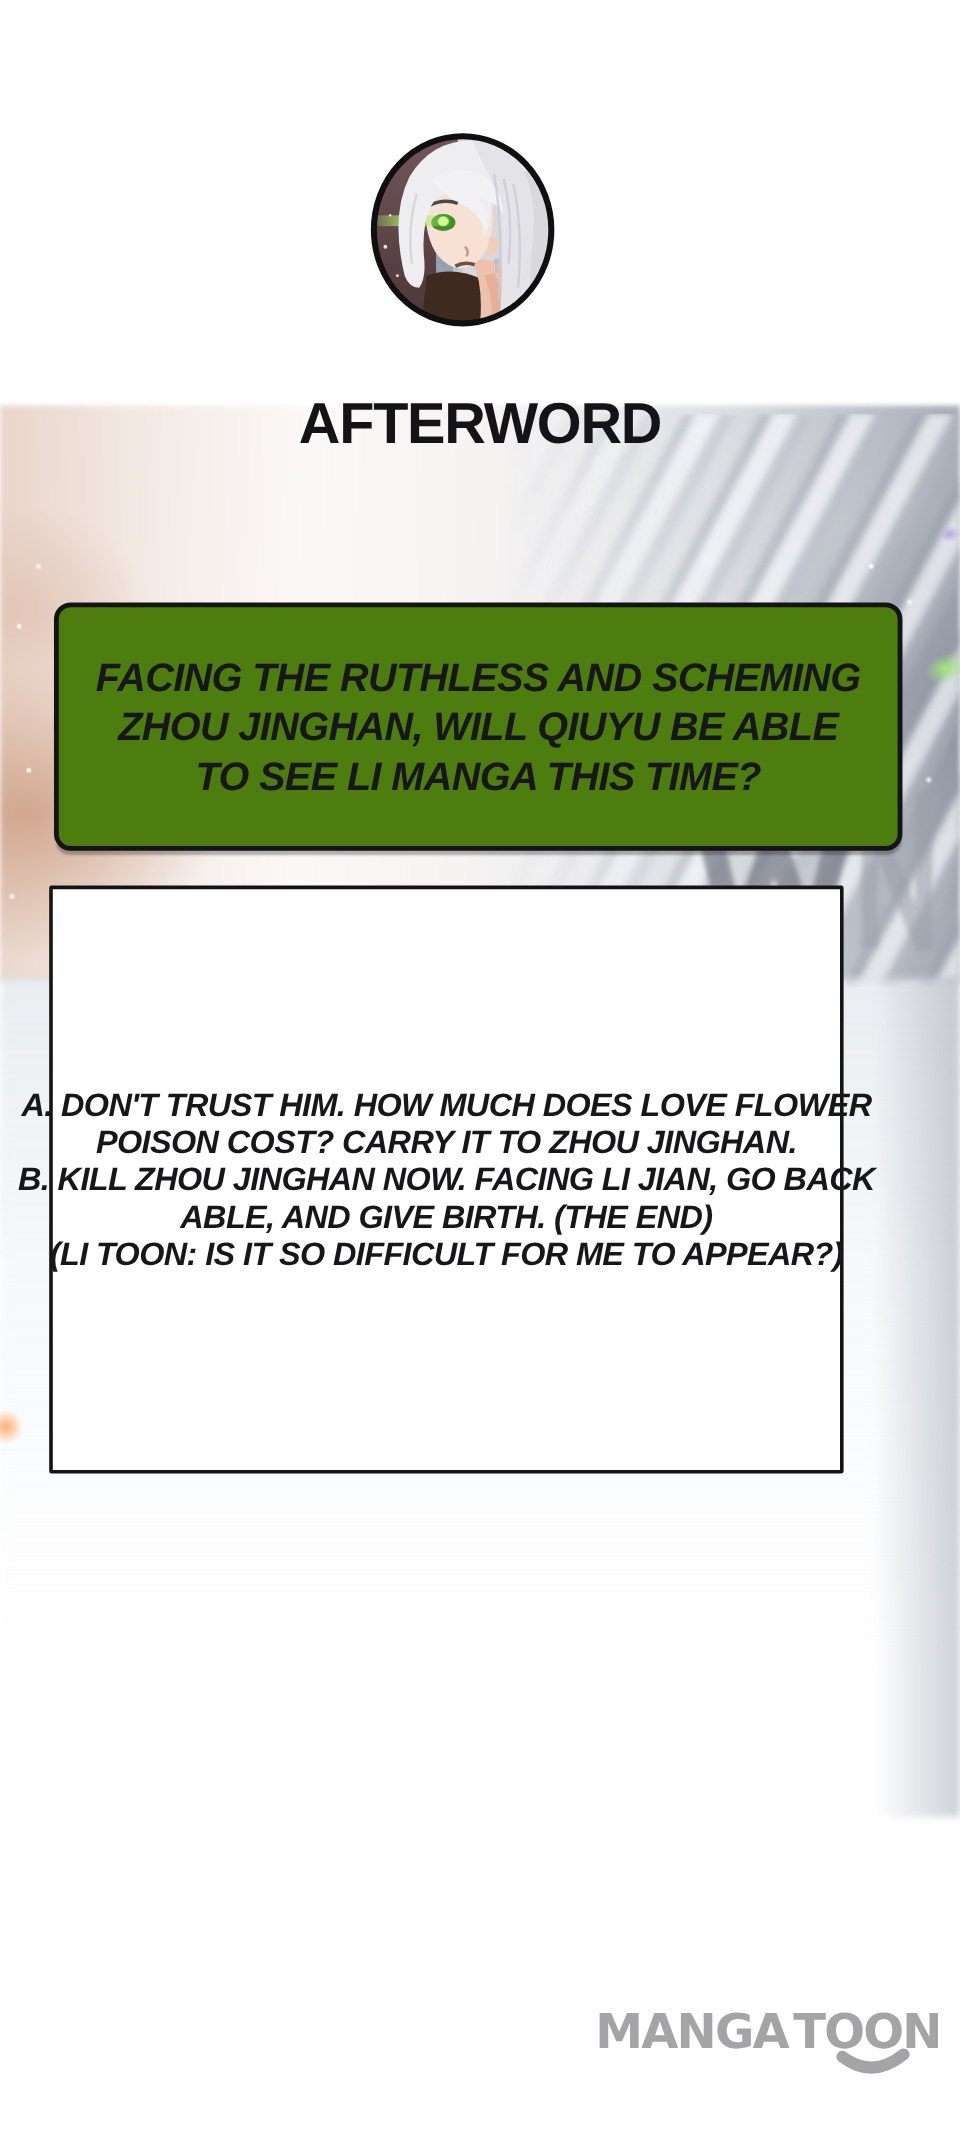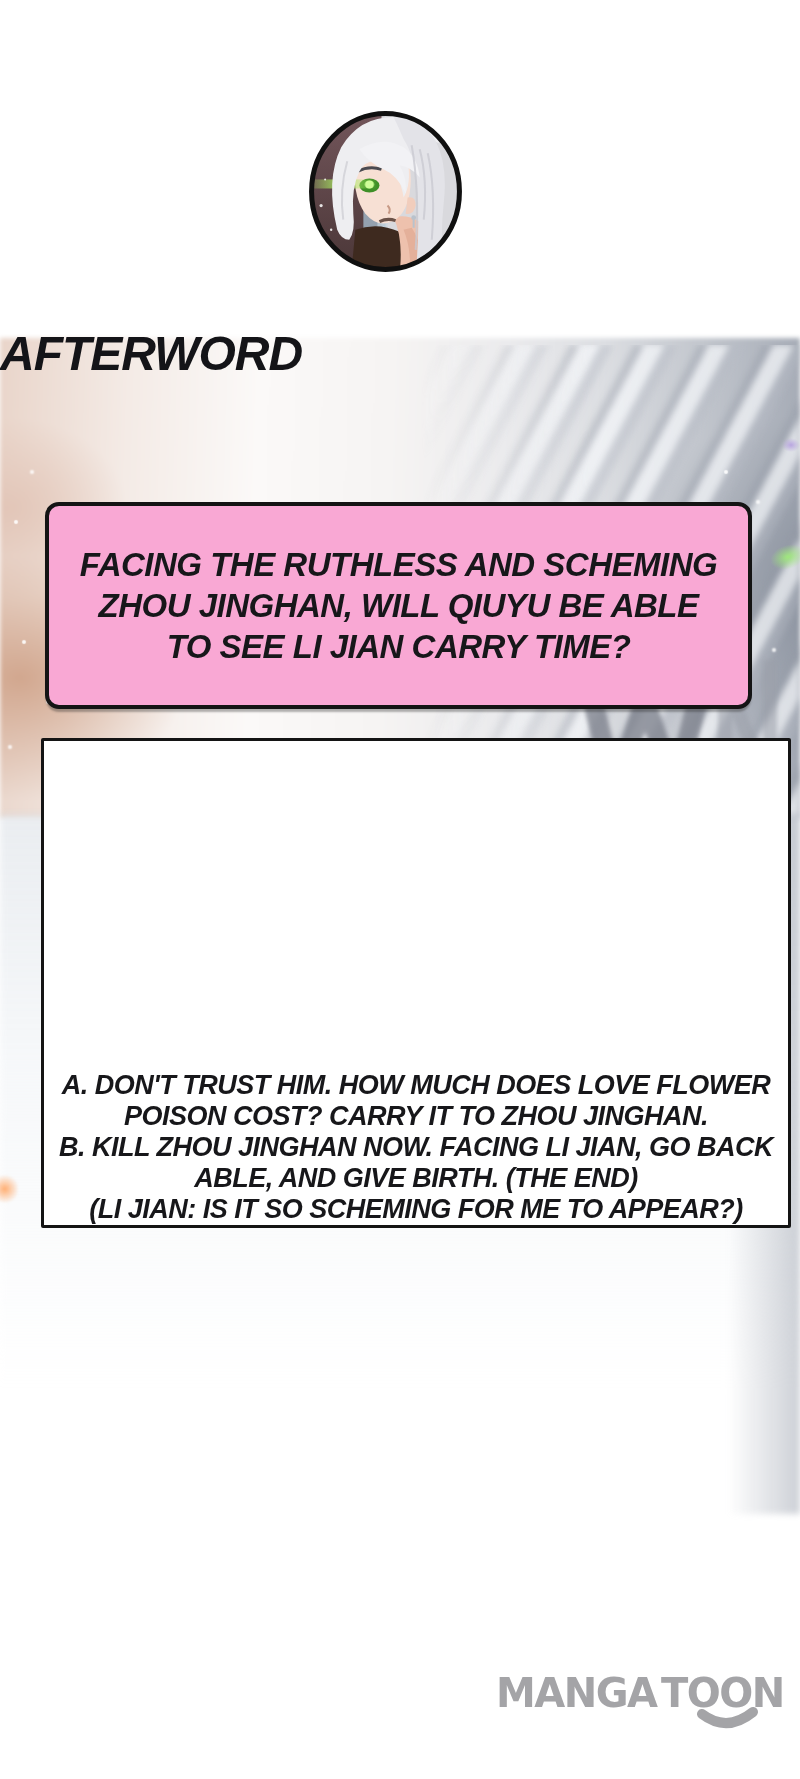--- a/index.html
+++ b/index.html
@@ -46,39 +46,39 @@
   .glint-violet{position:absolute;left:782px;top:438px;width:18px;height:14px;
     background:radial-gradient(closest-side,#b9a6e0,rgba(185,166,224,0));}
   .spark-orange{position:absolute;left:-6px;top:1174px;width:24px;height:30px;
     background:radial-gradient(circle at 45% 50%,#ffae72,rgba(255,174,114,0) 72%);filter:blur(1px);}
 
   
   .avatar{position:absolute;left:307px;top:109px;width:157px;height:165px;}
 
   
   .title{
-    position:absolute;left:0;top:326px;width:800px;text-align:left;
-    font-size:48px;font-weight:800;font-style:italic;color:#141418;letter-spacing:-1px;
+    position:absolute;left:0;top:326px;width:800px;text-align:center;
+    font-size:48px;font-weight:800;color:#141418;letter-spacing:-1px;
   }
 
   
   .qbox{
     position:absolute;left:45px;top:502px;width:707px;height:207px;box-sizing:border-box;
-    background:#f9a8d4;border:4px solid #141414;border-radius:14px;
+    background:#4d7c0f;border:4px solid #141414;border-radius:14px;
     box-shadow:0 4px 2px -1px rgba(40,40,40,.35);
     display:flex;flex-direction:column;align-items:center;justify-content:center;
   }
   .qbox .line{
     font-size:33px;font-weight:800;font-style:italic;line-height:41px;
     color:#17171a;letter-spacing:-0.5px;text-align:center;white-space:nowrap;
   }
   .obox{
-    position:absolute;left:41px;top:738px;width:750px;height:490px;box-sizing:border-box;
+    position:absolute;left:41px;top:738px;width:662px;height:490px;box-sizing:border-box;
     background:#ffffff;border:3px solid #141414;border-radius:2px;
-    display:flex;flex-direction:column;align-items:center;justify-content:flex-end;
+    display:flex;flex-direction:column;align-items:center;justify-content:center;
   }
   .obox .line{
     font-size:27px;font-weight:800;font-style:italic;line-height:31px;
     color:#17171a;letter-spacing:-0.5px;text-align:center;white-space:nowrap;
   }
 
   
   .logo{position:absolute;left:496px;top:1660px;width:302px;height:74px;}
   .logo text{font-family:"DejaVu Sans",sans-serif;}
 </style>
@@ -147,29 +147,29 @@
       </g>
     </g>
     <ellipse cx="78" cy="82" rx="73.5" ry="77.5" fill="none" stroke="#101010" stroke-width="5"></ellipse>
   </svg>
 
   <div class="title">AFTERWORD</div>
 
   <div class="qbox">
     <div class="line">FACING THE RUTHLESS AND SCHEMING</div>
     <div class="line">ZHOU JINGHAN, WILL QIUYU BE ABLE</div>
-    <div class="line">TO SEE LI JIAN CARRY TIME?</div>
+    <div class="line">TO SEE LI MANGA THIS TIME?</div>
   </div>
 
   <div class="obox">
     <div class="line">A. DON'T TRUST HIM. HOW MUCH DOES LOVE FLOWER</div>
     <div class="line">POISON COST? CARRY IT TO ZHOU JINGHAN.</div>
     <div class="line">B. KILL ZHOU JINGHAN NOW. FACING LI JIAN, GO BACK</div>
     <div class="line">ABLE, AND GIVE BIRTH. (THE END)</div>
-    <div class="line">(LI JIAN: IS IT SO SCHEMING FOR ME TO APPEAR?)</div>
+    <div class="line">(LI TOON: IS IT SO DIFFICULT FOR ME TO APPEAR?)</div>
   </div>
 
   <svg class="logo" viewBox="0 0 302 72">
     <text x="0" y="46" font-size="40" font-weight="800" fill="#a4a4a7" letter-spacing="-1.5">MANGA</text>
     <text x="165" y="46" font-size="40" font-weight="800" fill="#a4a4a7" letter-spacing="-1.5">TOON</text>
     <path d="M206,53 Q231,72 257,51" stroke="#a4a4a7" stroke-width="10" fill="none" stroke-linecap="round"></path>
   </svg>
 
 </div>
 

